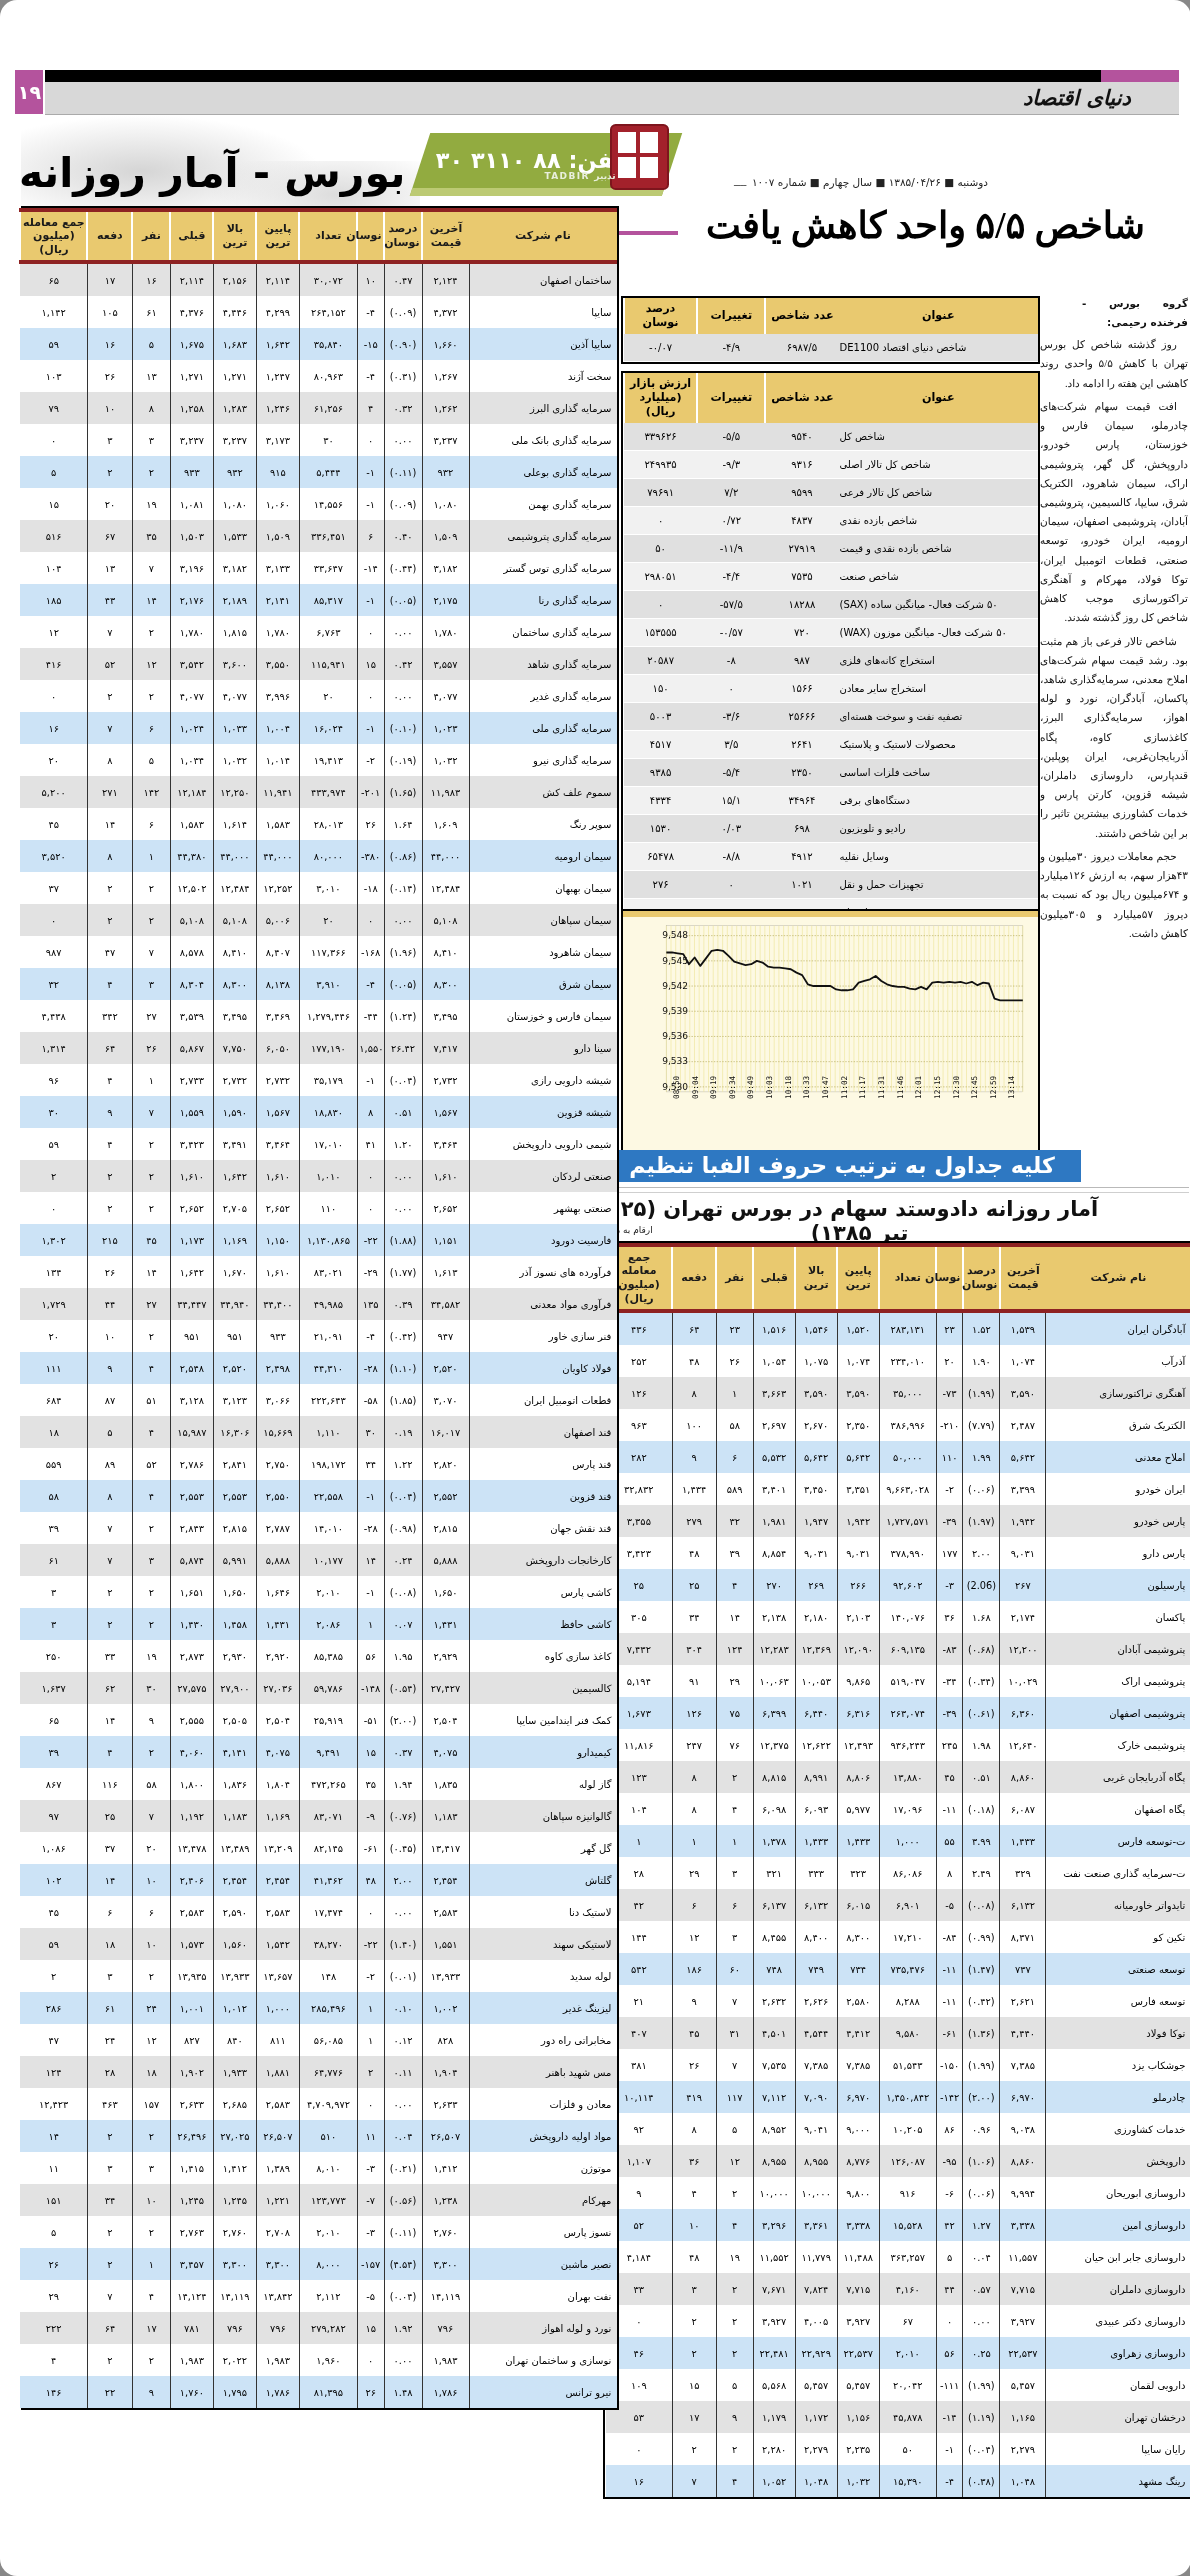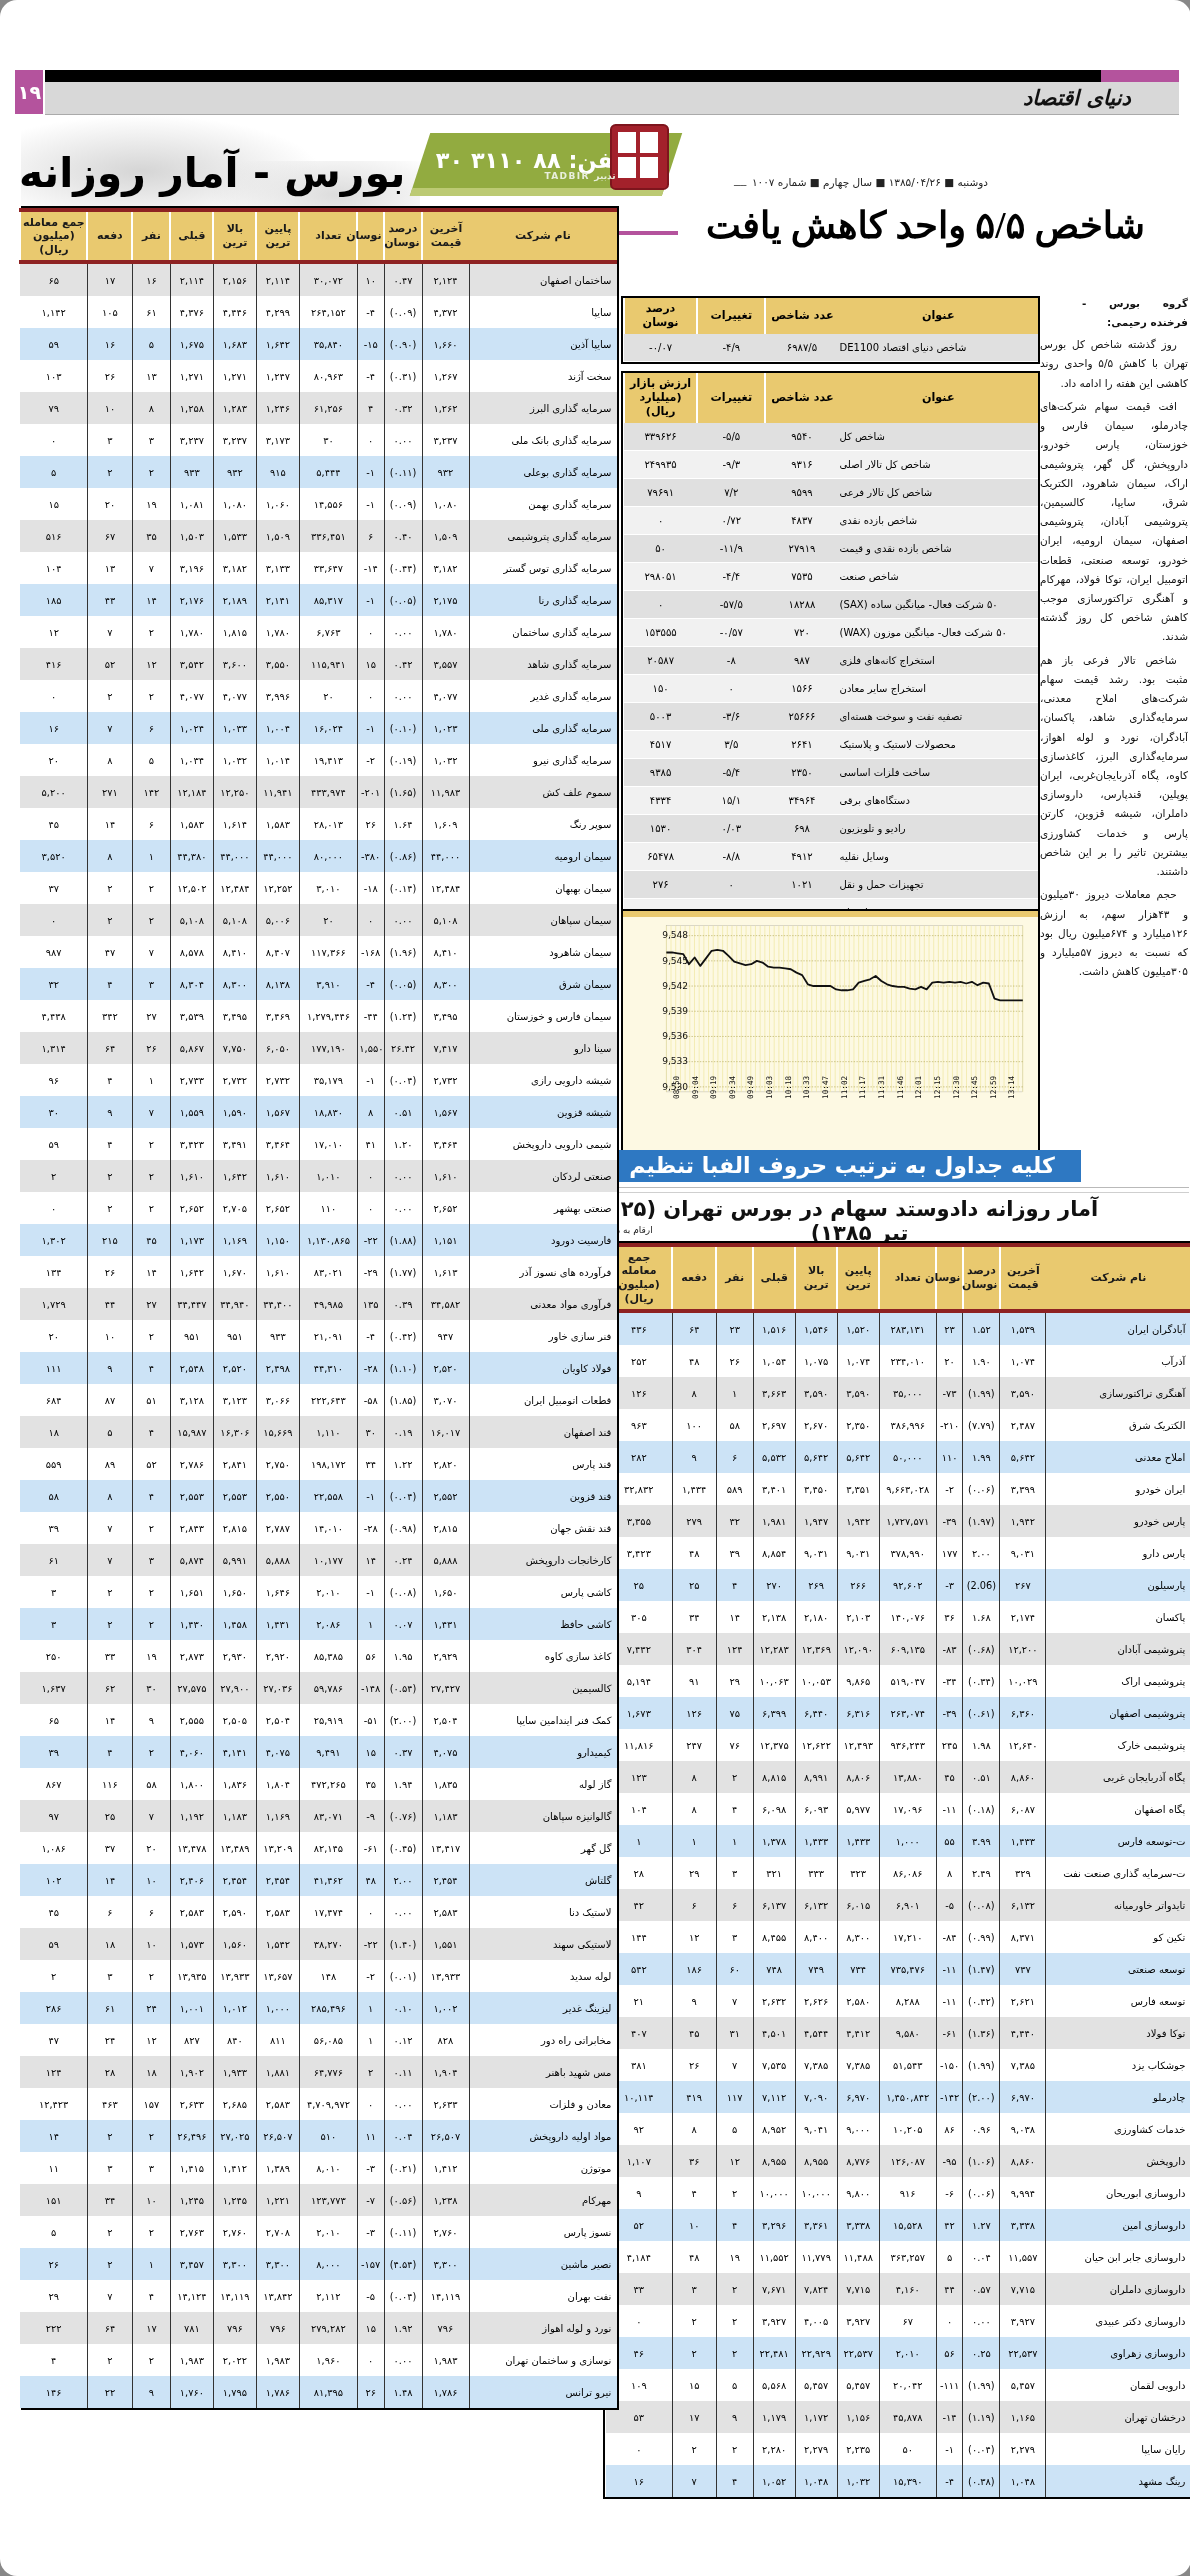--- a/index.html
+++ b/index.html
@@ -31,21 +31,21 @@
       text-align:center;font-weight:bold;direction:ltr;}
   #title-rule{left:38px;top:231px;width:640px;height:4.2px;background:#b4539d;}
   #date-line{left:734px;top:176px;width:453px;font-size:10.5px;color:#222;text-align:left;direction:rtl;}
   #date-line:after{content:"ــــ";color:#555;margin-right:5.6px;}
   #headline{left:664px;top:204px;width:523px;font-size:37px;font-weight:bold;color:#000;text-align:center;font-family:Liberation Serif, serif;}
 
   
   #article{left:1040px;top:294px;width:148px;height:1094px;font-size:10.5px;line-height:1.83;
       text-align:justify;color:#111;overflow:hidden;}
   #article .byline{font-weight:bold;margin:0 0 2.8px;padding-left:42px;}
-  #article p{margin:0 0 4.2px;text-indent:11.2px;}
+  #article p{margin:0 0 4.2px;text-indent:11.2px;font-family:Liberation Serif, serif;}
 
   
   .tablewrap{position:absolute;border:2.1px solid #000;background:#fff;}
   table.datatable{border-collapse:collapse;table-layout:fixed;direction:rtl;width:100%;}
   table.datatable th{background:#e9c96f;font-weight:bold;font-size:11px;color:#1a1a1a;
       border-left:2.1px solid #fff;border-top:4.2px solid #8e2222;border-bottom:4.2px solid #8e2222;
       padding:3.5px 1.4px;line-height:1.25;}
   table.datatable th:first-child{border-left:none;}
   table.datatable td{font-size:9.8px;text-align:center;height:32px;border-left:0.7px solid #333;
       overflow:hidden;white-space:nowrap;direction:ltr;padding:0 1.4px;}

